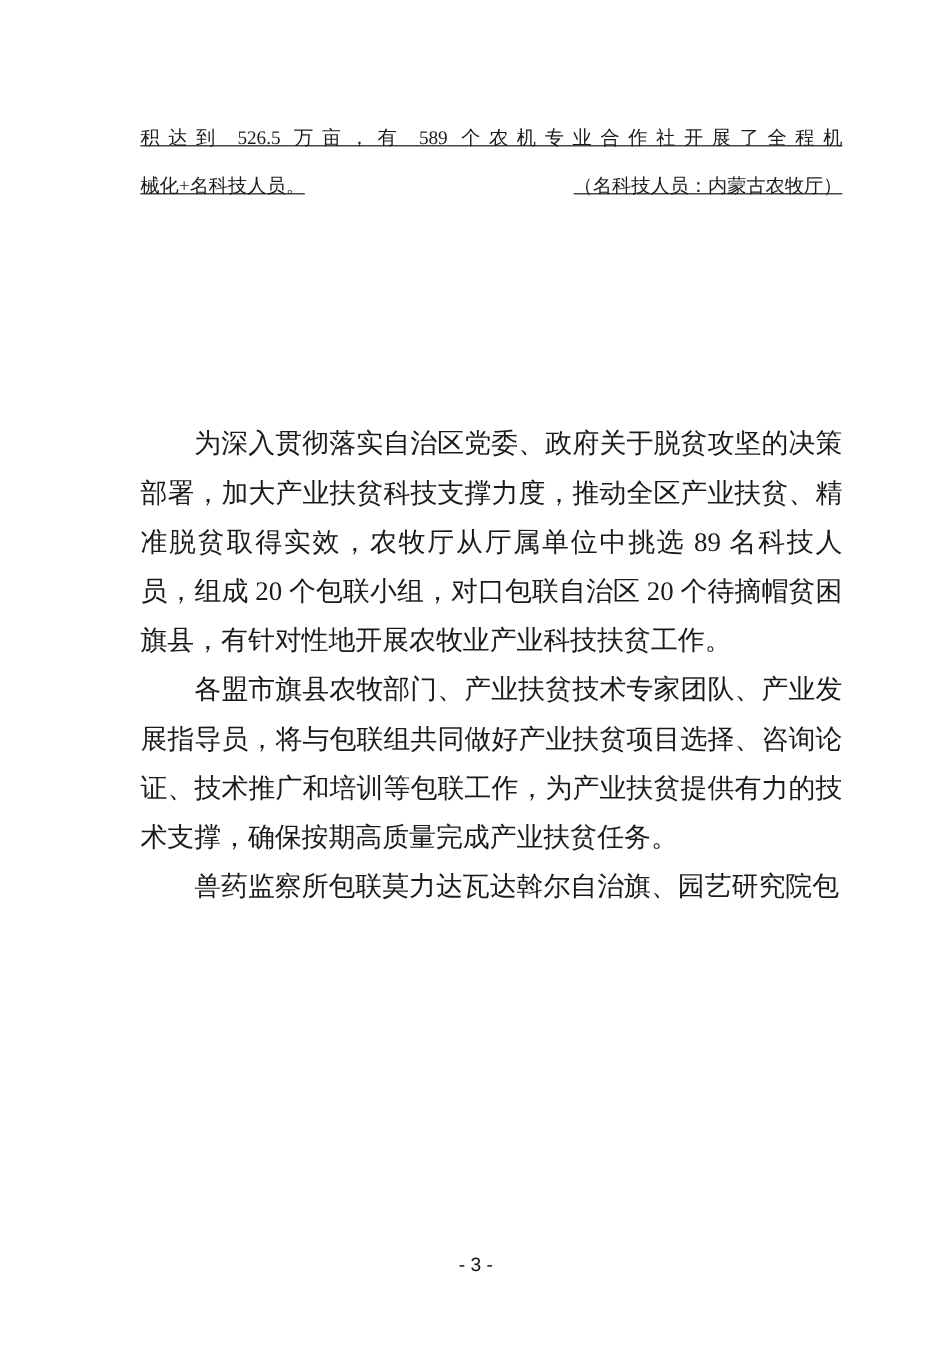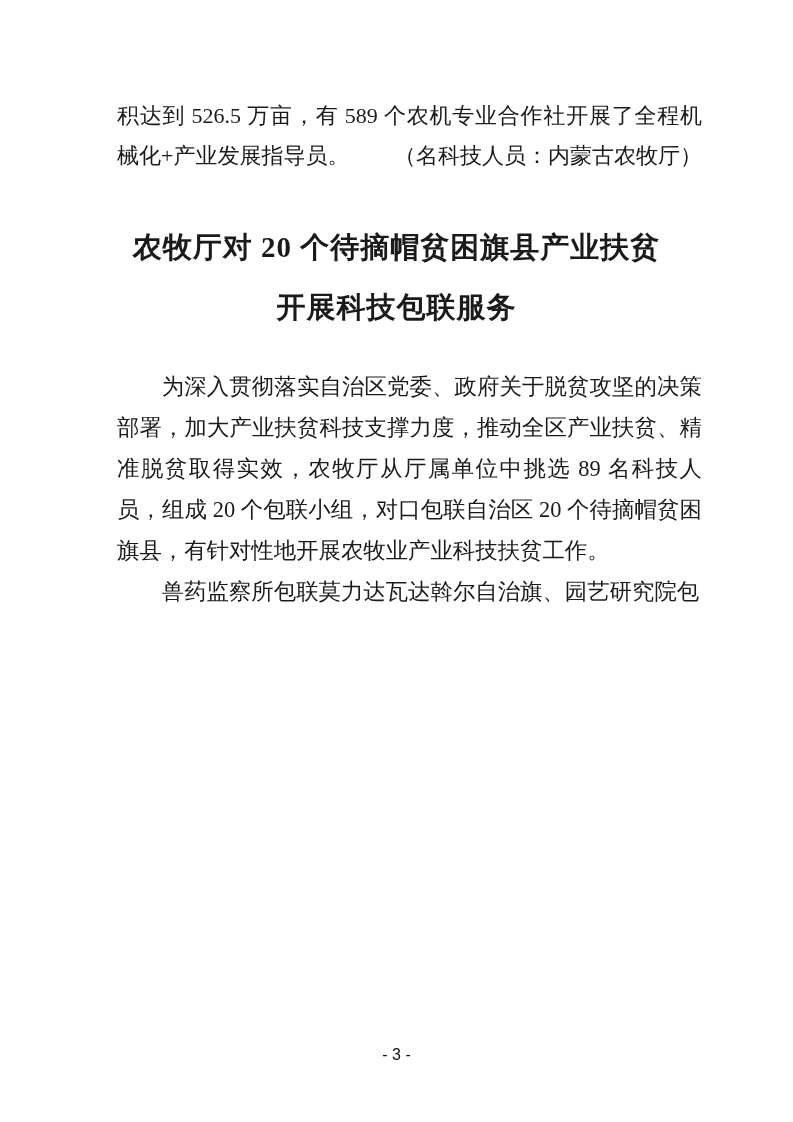--- a/index.html
+++ b/index.html
@@ -15,22 +15,23 @@
     color: #1a1a1a;
     font-family: "Liberation Serif", "DejaVu Serif", serif;
     overflow: hidden;
   }
   
   .intro {
     position: absolute;
     left: 117px;
     top: 96px;
     width: 585px;
-    font-size: 22px;
+    font-size: 16px;
     line-height: 40px;
+    text-decoration: underline;
   }
   .intro .full-line {
     text-align: justify;
     text-align-last: justify;
   }
   .intro .split-line {
     display: flex;
     justify-content: space-between;
   }
   
@@ -42,21 +43,21 @@
     text-align: center;
     font-weight: 700;
     font-size: 29px;
     line-height: 60px;
     letter-spacing: 1px;
   }
   
   .body-col {
     position: absolute;
     left: 117px;
-    top: 366px;
+    top: 349px;
     width: 585px;
     font-size: 22.4px;
     line-height: 41px;
     text-align: justify;
     text-justify: inter-character;
   }
   .body-col p {
     margin: 0;
     padding: 0;
     text-indent: 2em;
@@ -74,30 +75,27 @@
   }
 </style>
 </head>
 <body>
 
 <div class="page">
 
   <div class="intro">
     <div class="full-line">积达到 526.5 万亩，有 589 个农机专业合作社开展了全程机</div>
     <div class="split-line">
-      <span>械化+产业发展指导员。</span>
+      <span>械化+名科技人员。</span>
       <span>（名科技人员：内蒙古农牧厅）</span>
     </div>
   </div>
 
-  <div class="title">
-    <div>农牧厅对 20 个待摘帽贫困旗县产业扶贫</div>
-    <div>开展科技包联服务</div>
-  </div>
 
   <div class="body-col">
     <p>为深入贯彻落实自治区党委、政府关于脱贫攻坚的决策部署，加大产业扶贫科技支撑力度，推动全区产业扶贫、精准脱贫取得实效，农牧厅从厅属单位中挑选 89 名科技人员，组成 20 个包联小组，对口包联自治区 20 个待摘帽贫困旗县，有针对性地开展农牧业产业科技扶贫工作。</p>
+    <p>各盟市旗县农牧部门、产业扶贫技术专家团队、产业发展指导员，将与包联组共同做好产业扶贫项目选择、咨询论证、技术推广和培训等包联工作，为产业扶贫提供有力的技术支撑，确保按期高质量完成产业扶贫任务。</p>
     <p>兽药监察所包联莫力达瓦达斡尔自治旗、园艺研究院包</p>
   </div>
 
   <div class="page-number">- 3 -</div>
 
 </div>
 
 </body></html>

